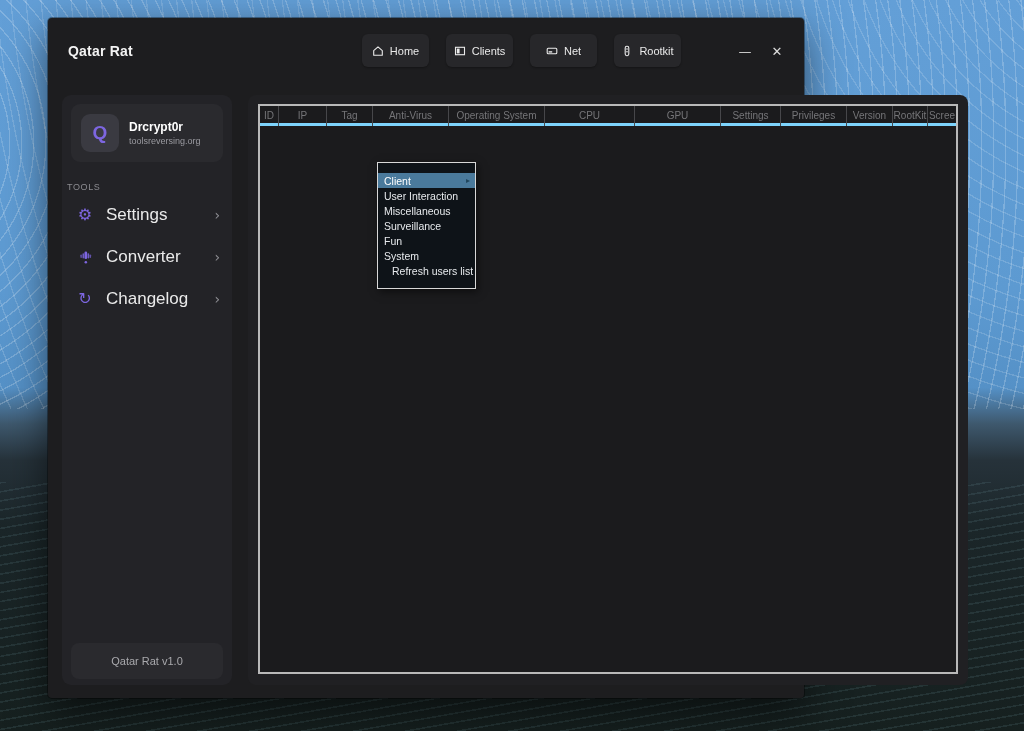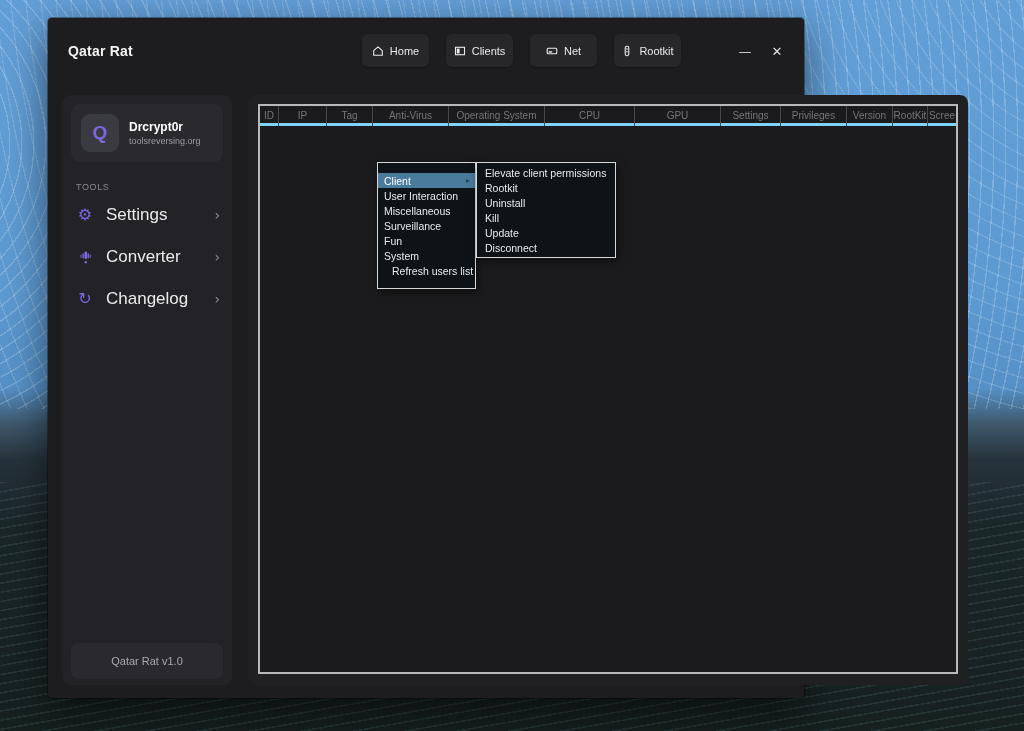--- a/index.html
+++ b/index.html
@@ -34,21 +34,21 @@
 
   
   .sidebar { position:absolute; left:14px; top:77px; width:170px; height:590px;
     background:#232327; border-radius:9px; }
   .profile { margin:9px 9px 0 9px; height:58px; background:#2a2a2e; border-radius:9px;
     display:flex; align-items:center; gap:10px; padding:0 10px; cursor:pointer; }
   .avatar { width:38px; height:38px; border-radius:9px; background:#3a3a41; color:#7d66e0;
     font-weight:bold; font-size:19px; display:flex; align-items:center; justify-content:center; }
   .pname { font-size:12px; font-weight:bold; color:#ffffff; }
   .psub { font-size:9px; color:#9a9aa0; margin-top:2px; }
-  .section-label { margin:20px 0 2px 14px; font-size:9px; color:#8b8b90; letter-spacing:.6px; }
+  .section-label { margin:20px 0 2px 5px; font-size:9px; color:#8b8b90; letter-spacing:.6px; }
   .side-item { height:42px; display:flex; align-items:center; gap:12px; padding:0 12px 0 14px; cursor:pointer; }
   .side-ic { width:18px; text-align:center; color:#7d66e0; font-size:16px; line-height:1;
     font-family:"DejaVu Sans", sans-serif; display:flex; justify-content:center; }
   .side-label { flex:1; font-size:17px; color:#eaeaea; }
   .chev { color:#8d8d92; font-size:14px; font-family:"DejaVu Sans", sans-serif; }
   .version-card { position:absolute; left:9px; right:9px; bottom:6px; height:36px; background:#2a2a2e;
     border-radius:8px; display:flex; align-items:center; justify-content:center; font-size:11px; color:#a9a9ad; }
 
   
   .main { position:absolute; left:200px; top:77px; width:720px; height:590px;
@@ -195,21 +195,13 @@
       <span class="cm-arrow">▸</span>
     </div>
     <div class="cm-item">User Interaction</div>
     <div class="cm-item">Miscellaneous</div>
     <div class="cm-item">Surveillance</div>
     <div class="cm-item">Fun</div>
     <div class="cm-item">System</div>
     <div class="cm-item indent">Refresh users list</div>
   </div>
 
-  <div class="ctx-submenu">
-    <div class="cm-item">Elevate client permissions</div>
-    <div class="cm-item">Rootkit</div>
-    <div class="cm-item">Uninstall</div>
-    <div class="cm-item">Kill</div>
-    <div class="cm-item">Update</div>
-    <div class="cm-item">Disconnect</div>
-  </div>
 </div>
 
 </body></html>

